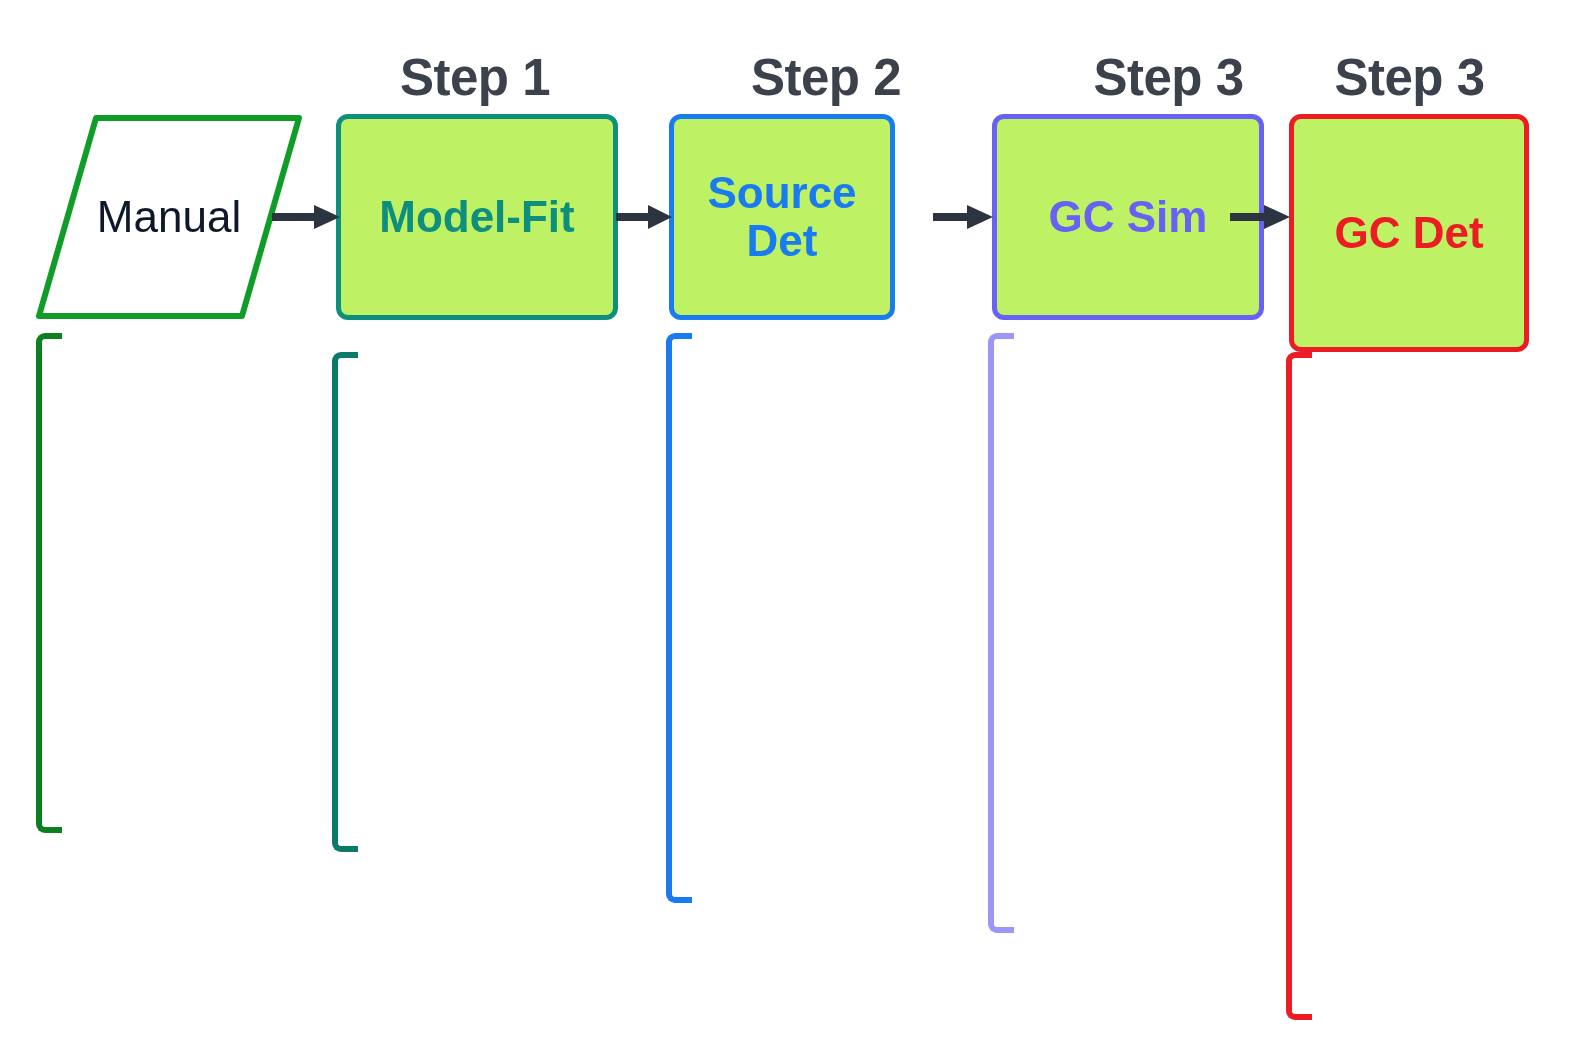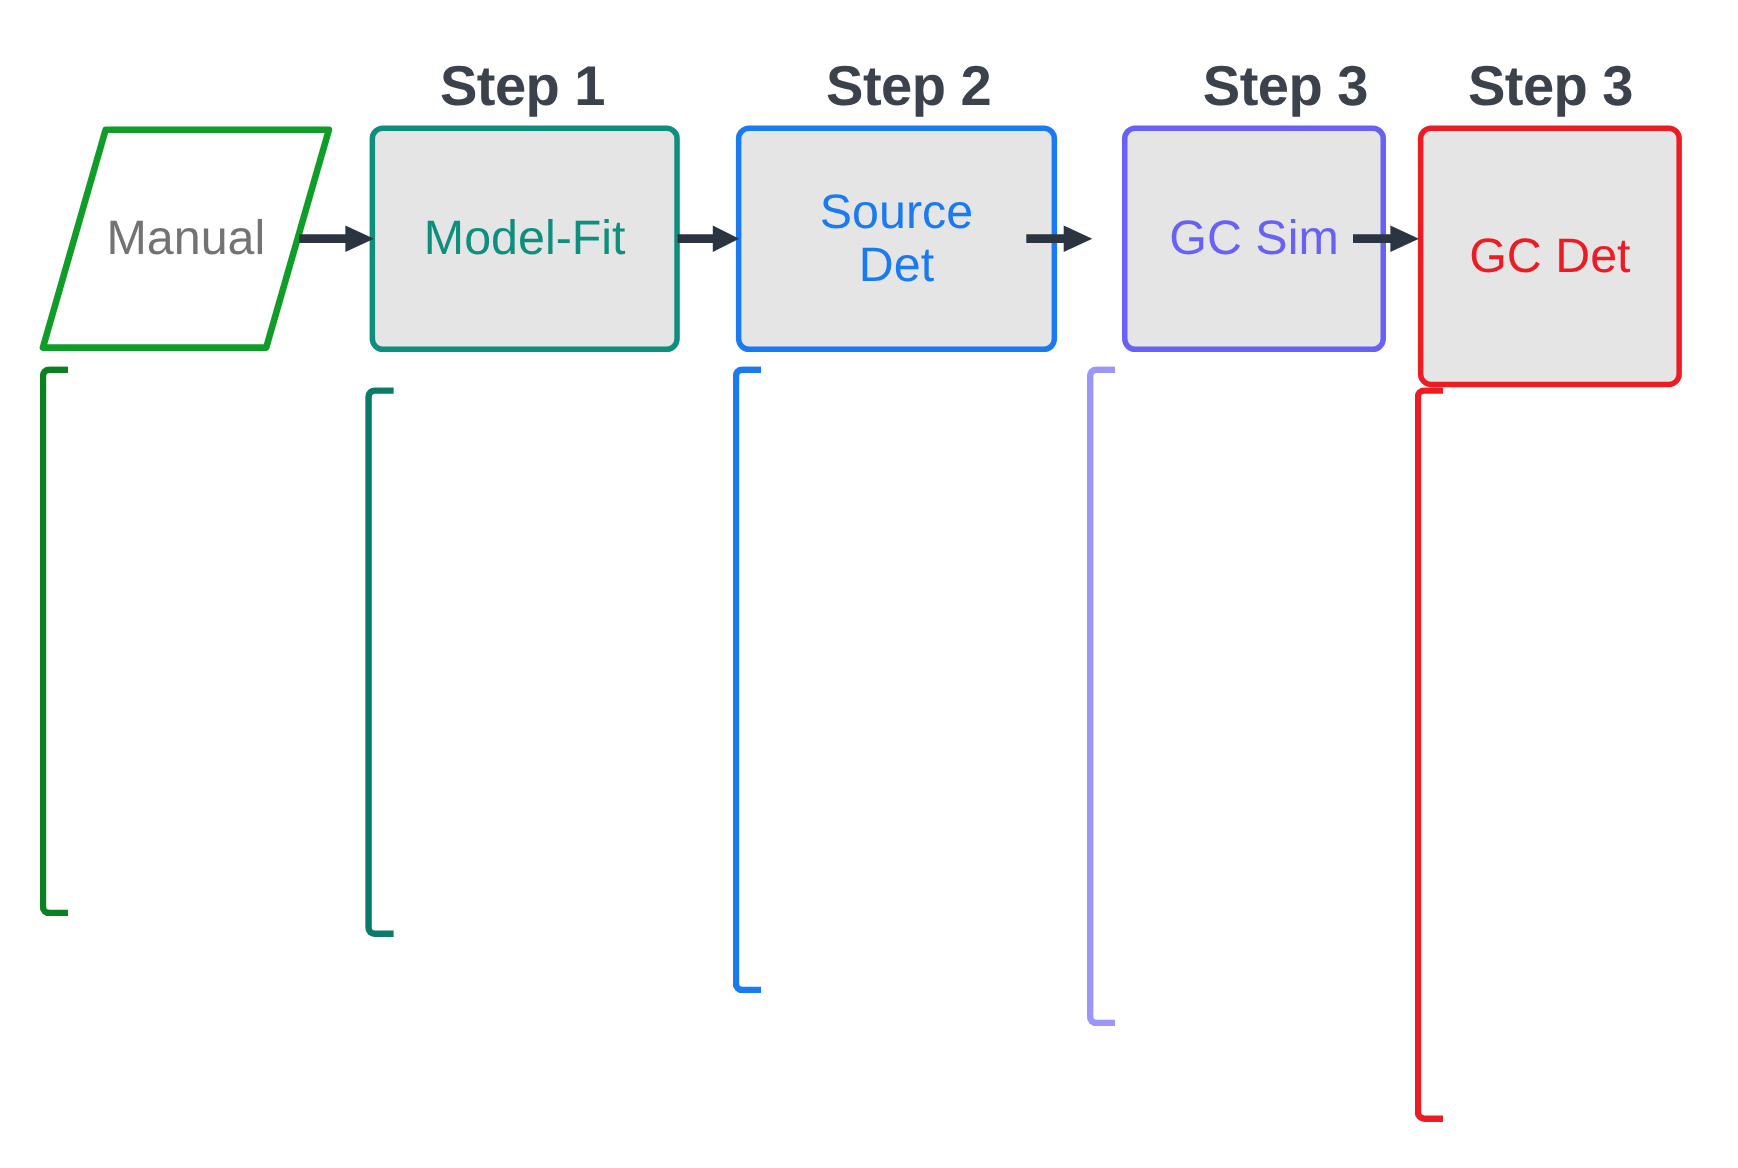--- a/index.html
+++ b/index.html
@@ -26,28 +26,28 @@
     text-align: center;
   }
 
   
   .stage-box {
     position: absolute;
     box-sizing: border-box;
     border-style: solid;
     border-width: 5px;
     border-radius: 12px;
-    background: #e5e5e5;
+    background: #bef264;
     display: flex;
     align-items: center;
     justify-content: center;
     text-align: center;
     line-height: 1.08;
     font-size: 44px;
-    font-weight: normal;
+    font-weight: bold;
     padding: 0 6px;
   }
 
   
   .para-wrap {
     position: absolute;
     left: 34px;
     top: 113px;
     width: 270px;
     height: 208px;
@@ -56,21 +56,21 @@
   .para-text {
     position: absolute;
     left: 0; top: 0;
     width: 270px; height: 208px;
     display: flex;
     align-items: center;
     justify-content: center;
     text-align: center;
     font-size: 44px;
     line-height: 1.08;
-    color: #737373;
+    color: #0f172a;
   }
 
   
   .arrow { position: absolute; }
 
   
   .desc-col {
     position: absolute;
     box-sizing: border-box;
   }
@@ -110,28 +110,28 @@
     </div>
   </div>
 </div>
 
 <div class="stage-box" style="left:336px; top:114px; width:282px; height:206px; border-color:#0e8f7e; color:#0e8f7e;">
   <div>
     <div>Model-Fit</div>
   </div>
 </div>
 
-<div class="stage-box" style="left:669px; top:114px; width:292px; height:206px; border-color:#1a7bf0; color:#1a7bf0;">
+<div class="stage-box" style="left:669px; top:114px; width:226px; height:206px; border-color:#1a7bf0; color:#1a7bf0;">
   <div>
     <div>Source</div>
     <div>Det</div>
   </div>
 </div>
 
-<div class="stage-box" style="left:1020px; top:114px; width:240px; height:206px; border-color:#6761f5; color:#6761f5;">
+<div class="stage-box" style="left:992px; top:114px; width:272px; height:206px; border-color:#6761f5; color:#6761f5;">
   <div>
     <div>GC Sim</div>
   </div>
 </div>
 
 <div class="stage-box" style="left:1289px; top:114px; width:240px; height:238px; border-color:#ec1c24; color:#ec1c24;">
   <div>
     <div>GC Det</div>
   </div>
 </div>

